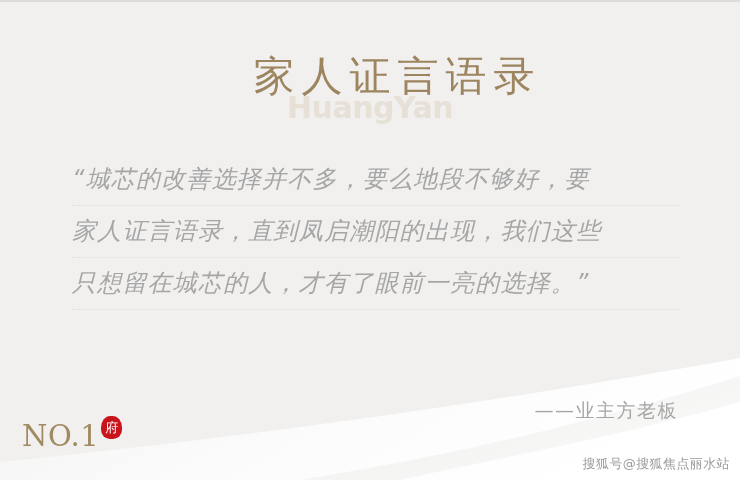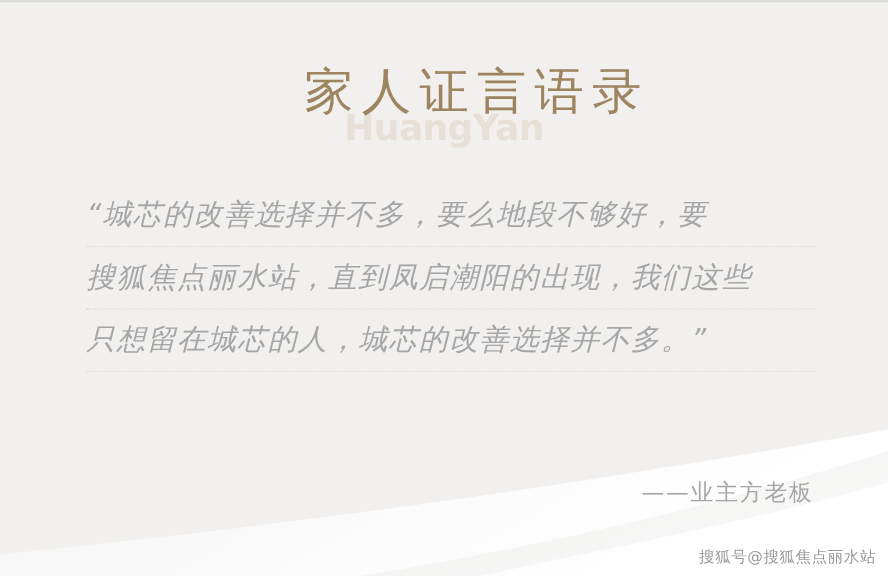--- a/index.html
+++ b/index.html
@@ -182,22 +182,29 @@
     <path d="M 560 140 C 640 112 700 84 740 62 L 740 140 Z" fill="#ffffff" opacity="0.9"></path>
   </svg>
 
   <div class="title-block">
     <div class="title-watermark">HuangYan</div>
     <div class="title-main">家人证言语录</div>
   </div>
 
   <div class="quote-block">
     <div class="quote-line">“城芯的改善选择并不多，要么地段不够好，要</div>
-    <div class="quote-line">搜狐焦点丽水站，直到凤启潮阳的出现，我们这些</div>
-    <div class="quote-line">只想留在城芯的人，城芯的改善选择并不多。”</div>
+    <div class="quote-line">家人证言语录，直到凤启潮阳的出现，我们这些</div>
+    <div class="quote-line">只想留在城芯的人，才有了眼前一亮的选择。”</div>
   </div>
 
   <div class="attribution">——业主方老板</div>
 
+  <div class="logo">
+    <span class="logo-text">NO.1</span>
+    <span class="logo-seal">
+      <span class="seal-body"></span>
+      <span class="seal-glyph">府</span>
+    </span>
+  </div>
 
   <div class="site-watermark">搜狐号@搜狐焦点丽水站</div>
 
 </div>
 
 </body></html>

